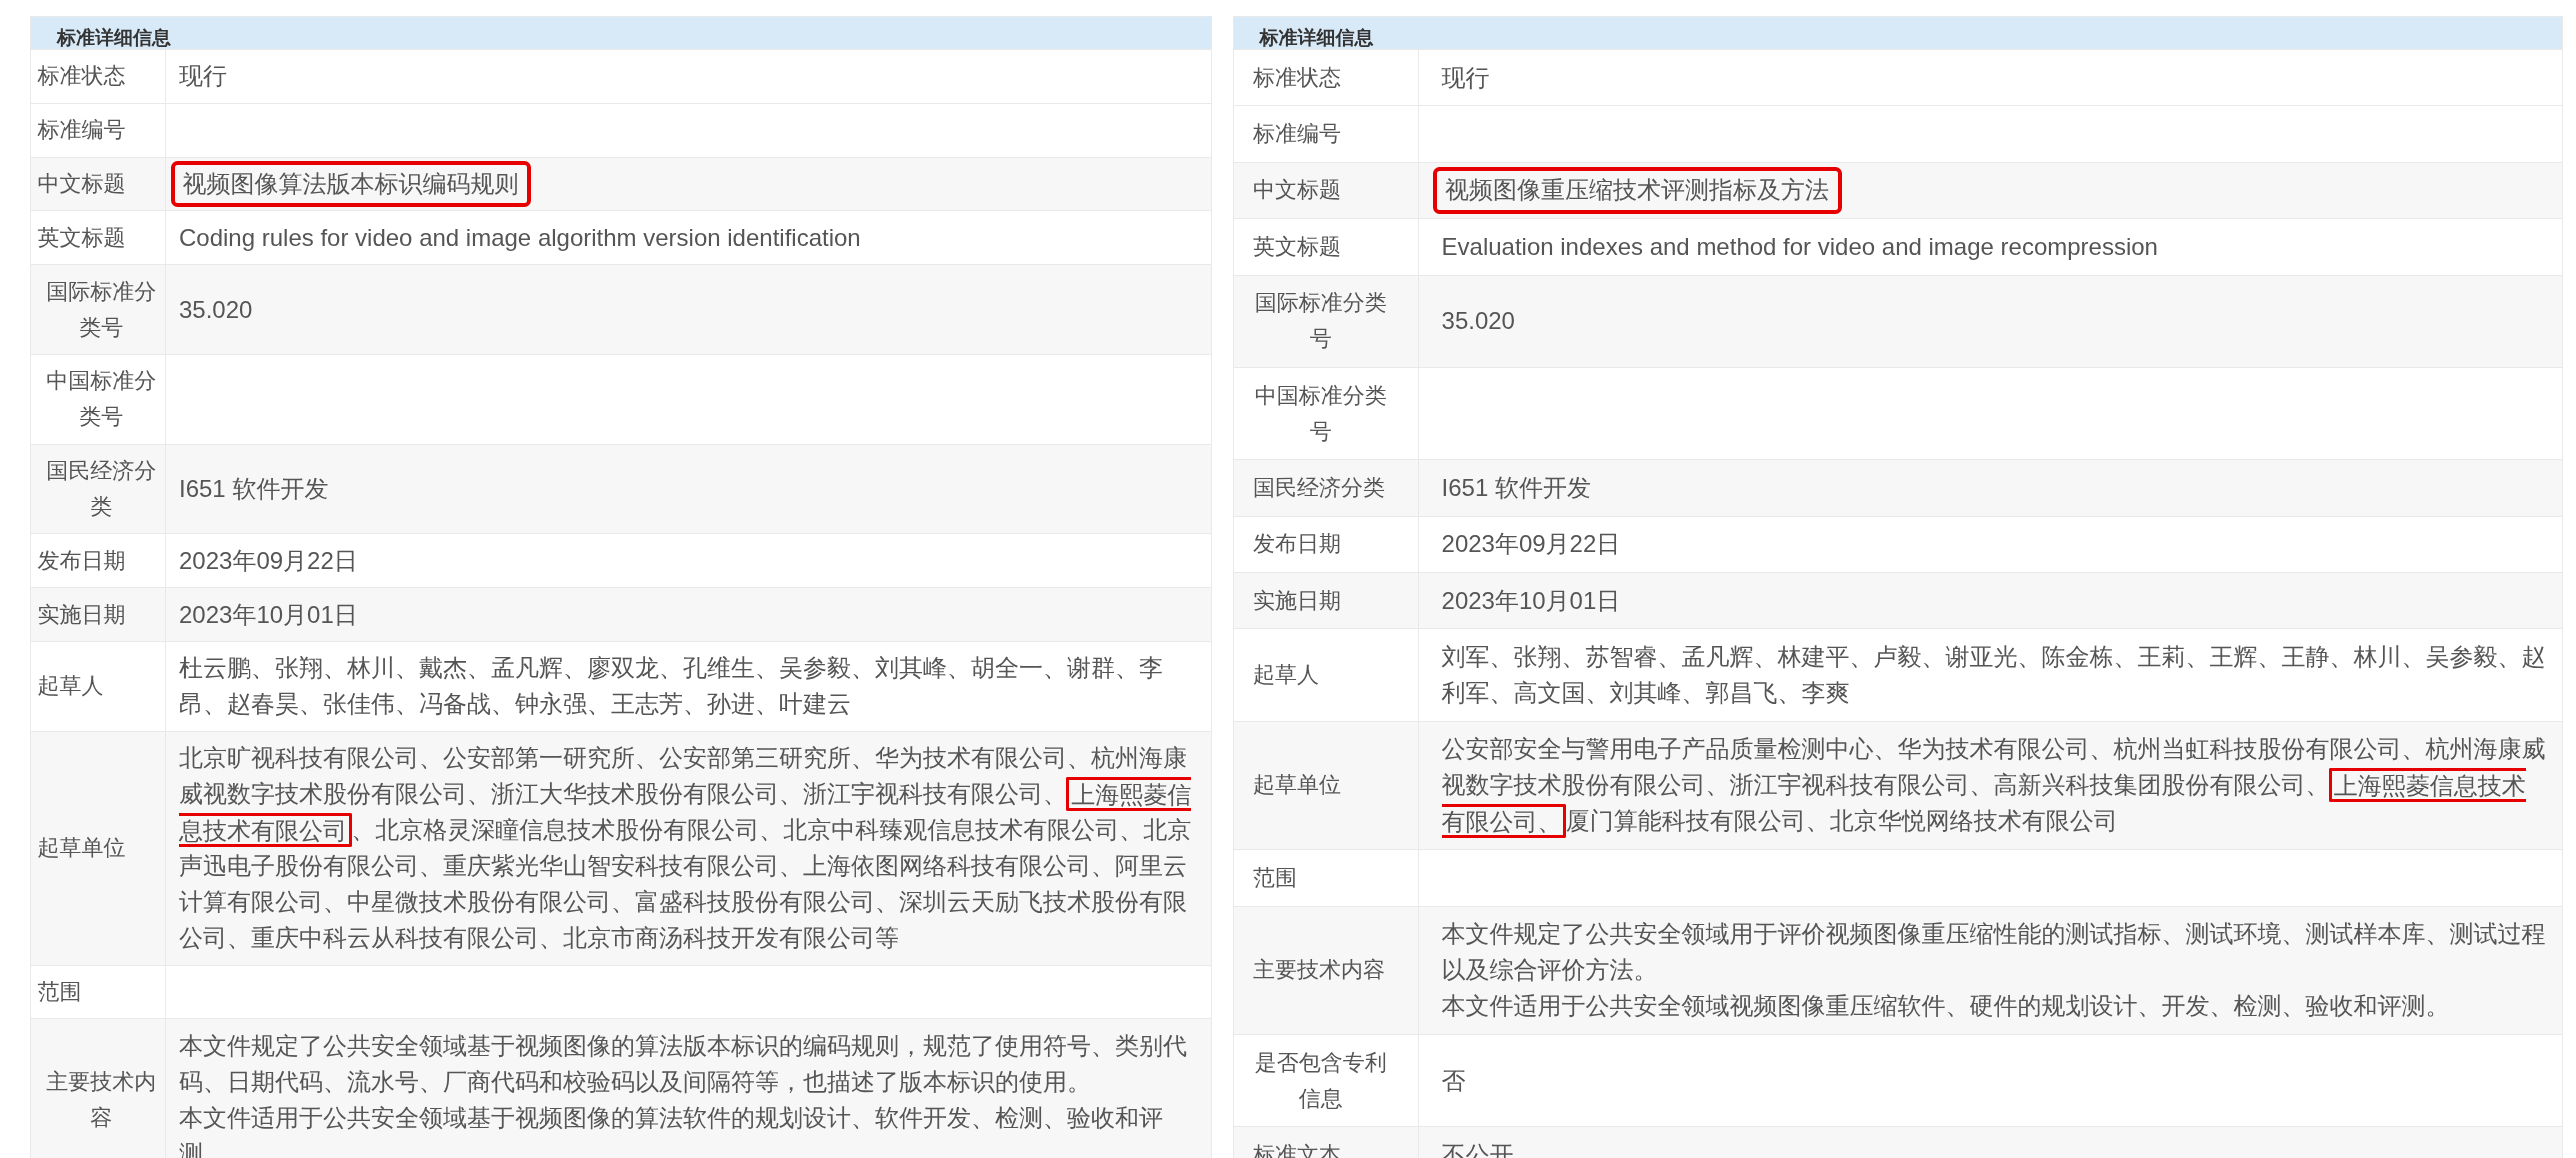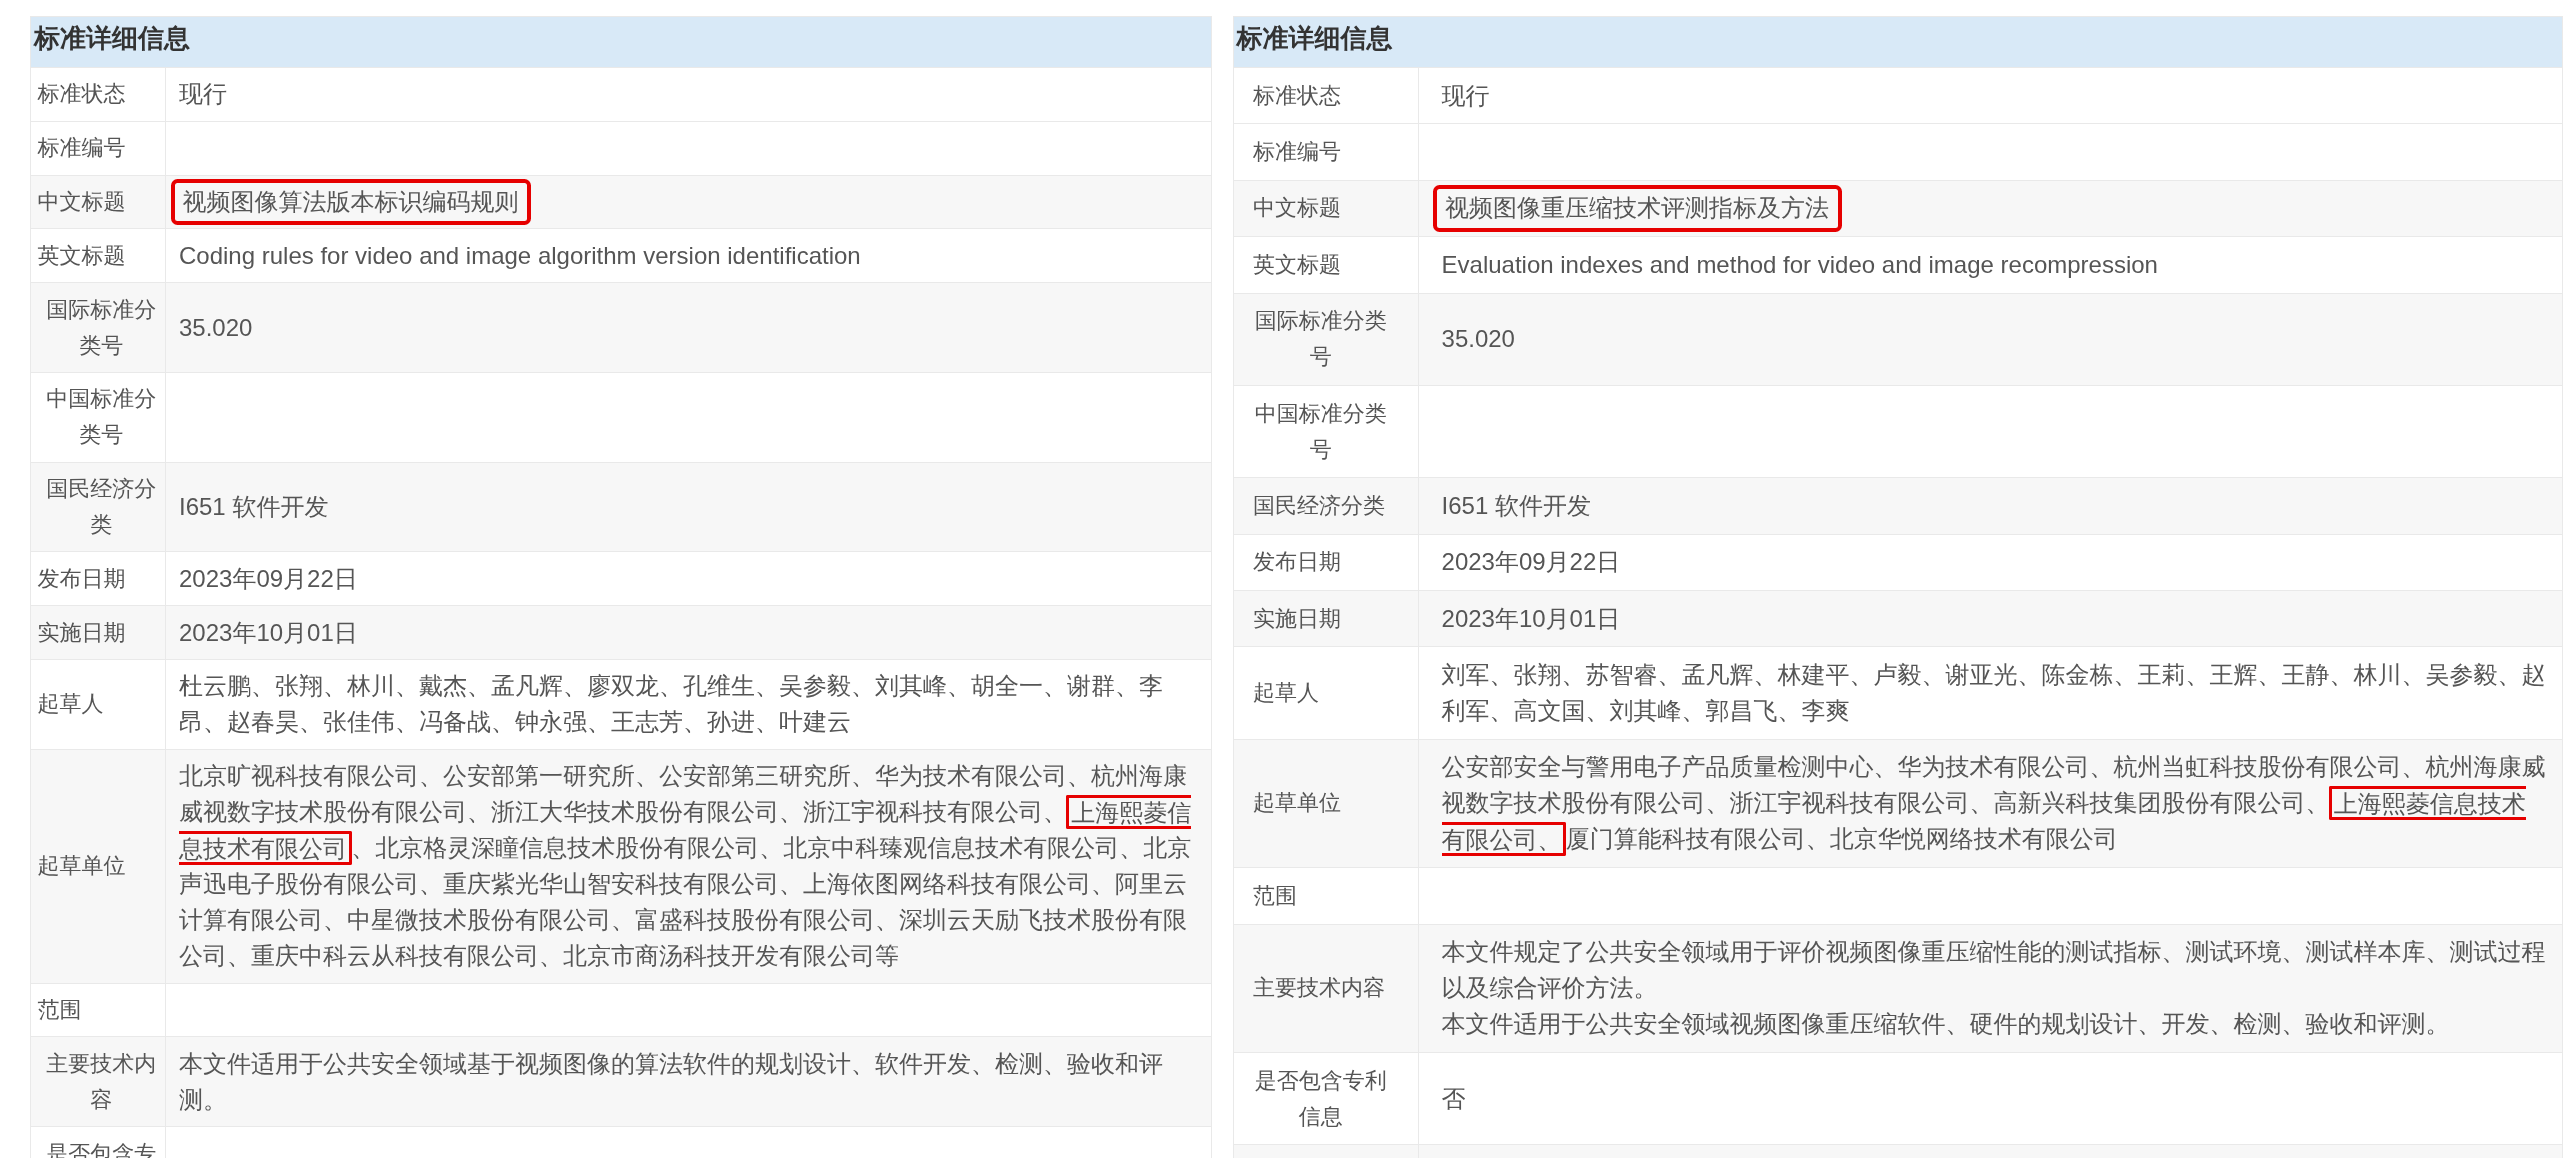--- a/index.html
+++ b/index.html
@@ -16,22 +16,22 @@
     width:2576px;height:1159px;overflow:hidden;background:#ffffff;
     font-family:"Liberation Sans","DejaVu Sans",sans-serif;
     color:var(--text);
   }
   .page{display:flex;gap:21px;padding:16px 13px 0 30px;align-items:flex-start;}
   .info-table{border:0.6px solid var(--border);background:#fff;}
   .t0{width:1182px;}
   .t1{width:1331px;}
   .table-header{
     background:var(--hdr-bg);color:var(--hdr-text);
-    font-weight:bold;font-size:26px;line-height:42px;height:50px;
-    padding-left:3px;
+    font-weight:bold;font-size:19px;line-height:42px;height:32px;
+    padding-left:26px;
   }
   .trow{display:flex;border-top:0.6px solid var(--border);}
   .trow.shaded{background:var(--stripe);}
   .lcell{
     flex:0 0 auto;border-right:0.6px solid var(--border);
     font-size:22px;line-height:36px;
     display:flex;align-items:center;text-align:center;
   }
   .t0 .lcell{width:135px;padding:8.4px 0 8.4px 6.5px;}
   .t1 .lcell{width:185px;padding:9.7px 29px 9.7px 19.5px;}
@@ -150,20 +150,21 @@
           </div>
     <div class="vcell">
             <div class="value"><span></span></div>
           </div>
   </div>
         <div class="trow shaded">
     <div class="lcell">
             <span>主要技术内容</span>
           </div>
     <div class="vcell">
+            <div class="para">本文件规定了公共安全领域基于视频图像的算法版本标识的编码规则，规范了使用符号、类别代码、日期代码、流水号、厂商代码和校验码以及间隔符等，也描述了版本标识的使用。</div>
             <div class="para">本文件适用于公共安全领域基于视频图像的算法软件的规划设计、软件开发、检测、验收和评测。</div>
           </div>
   </div>
         <div class="trow">
     <div class="lcell">
             <span>是否包含专利信息</span>
           </div>
     <div class="vcell">
             <div class="value"><span>否</span></div>
           </div>

